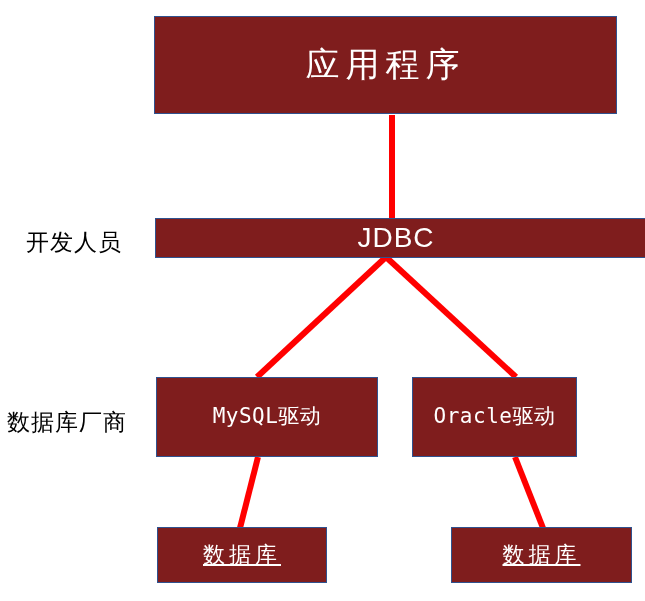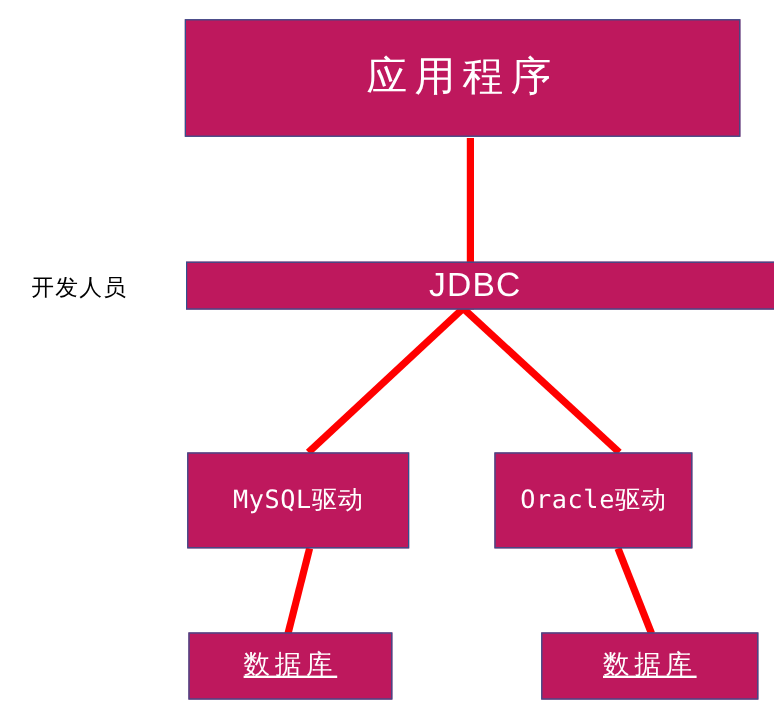--- a/index.html
+++ b/index.html
@@ -14,21 +14,21 @@
     overflow: hidden;
   }
   #canvas {
     position: relative;
     width: 645px;
     height: 601px;
     background: #ffffff;
   }
   .node {
     position: absolute;
-    background: #be185d;
+    background: #7f1d1d;
     border: 1px solid #2f528f;
     box-sizing: border-box;
     display: flex;
     align-items: center;
     justify-content: center;
     color: #ffffff;
     text-align: center;
     z-index: 2;
   }
   .node-label {
@@ -60,21 +60,21 @@
     font-family: "Liberation Sans", sans-serif;
     font-size: 28px;
     letter-spacing: 1px;
     position: relative;
     left: -8px;
   }
   
   #node-mysql-driver {
     left: 156px;
     top: 377px;
-    width: 185px;
+    width: 222px;
     height: 80px;
   }
   #node-oracle-driver {
     left: 412px;
     top: 377px;
     width: 165px;
     height: 80px;
   }
   #node-mysql-driver .node-label,
   #node-oracle-driver .node-label {
@@ -100,21 +100,21 @@
     font-family: "DejaVu Serif", serif;
     font-size: 22px;
     letter-spacing: 4px;
     text-decoration: underline;
   }
   
   .side-label {
     position: absolute;
     color: #000000;
     font-family: "Liberation Sans", sans-serif;
-    font-size: 19px;
+    font-size: 23px;
     letter-spacing: 1px;
     white-space: nowrap;
     z-index: 2;
   }
   #label-developer {
     left: 26px;
     top: 227px;
   }
   #label-db-vendor {
     left: 7px;
@@ -148,20 +148,23 @@
   </div>
 
   <div class="side-label" id="label-developer">
     <span>开发人员</span>
   </div>
 
   <div class="node" id="node-jdbc">
     <span class="node-label">JDBC</span>
   </div>
 
+  <div class="side-label" id="label-db-vendor">
+    <span>数据库厂商</span>
+  </div>
 
   <div class="node" id="node-mysql-driver">
     <span class="node-label">MySQL驱动</span>
   </div>
 
   <div class="node" id="node-oracle-driver">
     <span class="node-label">Oracle驱动</span>
   </div>
 
   <div class="node" id="node-db-left">

